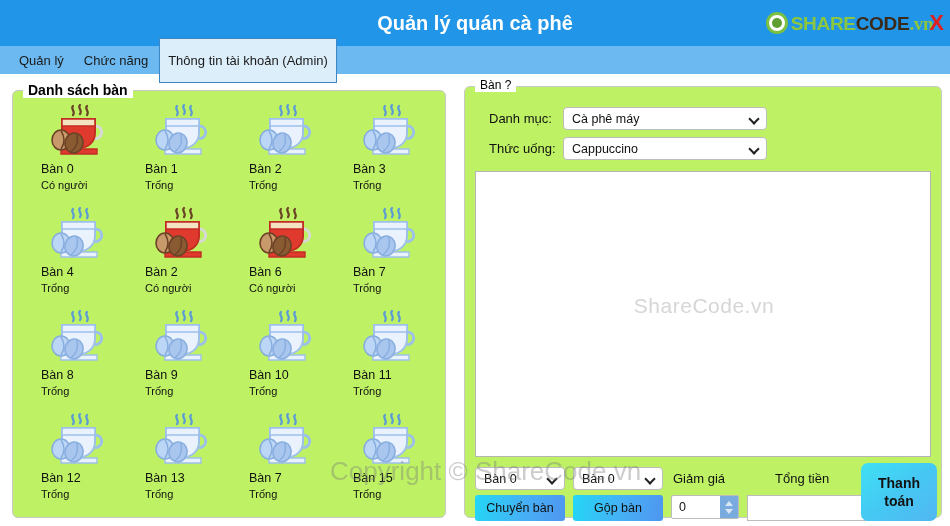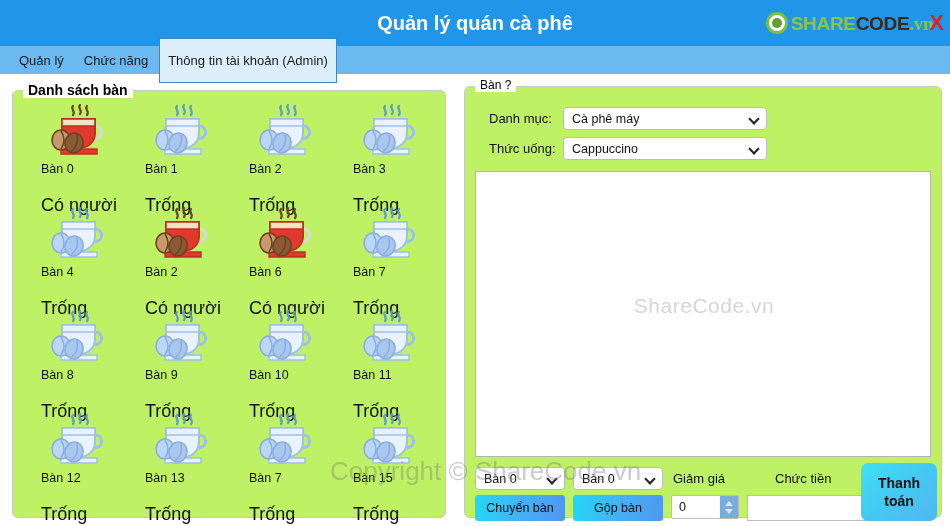--- a/index.html
+++ b/index.html
@@ -133,26 +133,25 @@
   }
   .cup-svg { display: block; }
   .table-label {
     font-size: 12.5px;
     color: #111111;
     margin-left: 12px;
     line-height: 16px;
     white-space: nowrap;
   }
   .table-status {
-    font-size: 18px;
+    font-size: 11px;
     color: #111111;
     margin-left: 12px;
     line-height: 16px;
     white-space: nowrap;
-    margin-top: 20px;
   }
 
   
   #order-group {
     left: 464px; top: 86px;
     width: 478px; height: 432px;
   }
   .form-row {
     position: absolute;
     display: flex; align-items: center;
@@ -722,21 +721,21 @@
     </div>
     <div class="combo bottom-row" id="combo-to">
       <span>Bàn 0</span>
       <span class="combo-arrow"></span>
     </div>
 
     <button class="btn-gradient" id="btn-move">Chuyển bàn</button>
     <button class="btn-gradient" id="btn-merge">Gộp bàn</button>
 
     <span class="field-label" id="label-discount">Giảm giá</span>
-    <span class="field-label" id="label-total">Chức tiền</span>
+    <span class="field-label" id="label-total">Tổng tiền</span>
 
     <div class="spinner" id="spinner-discount">
       <span class="spinner-value">0</span>
       <span class="spinner-btns">
         <span class="sp-up"></span>
         <span class="sp-down"></span>
       </span>
     </div>
 
     <div id="input-total">

